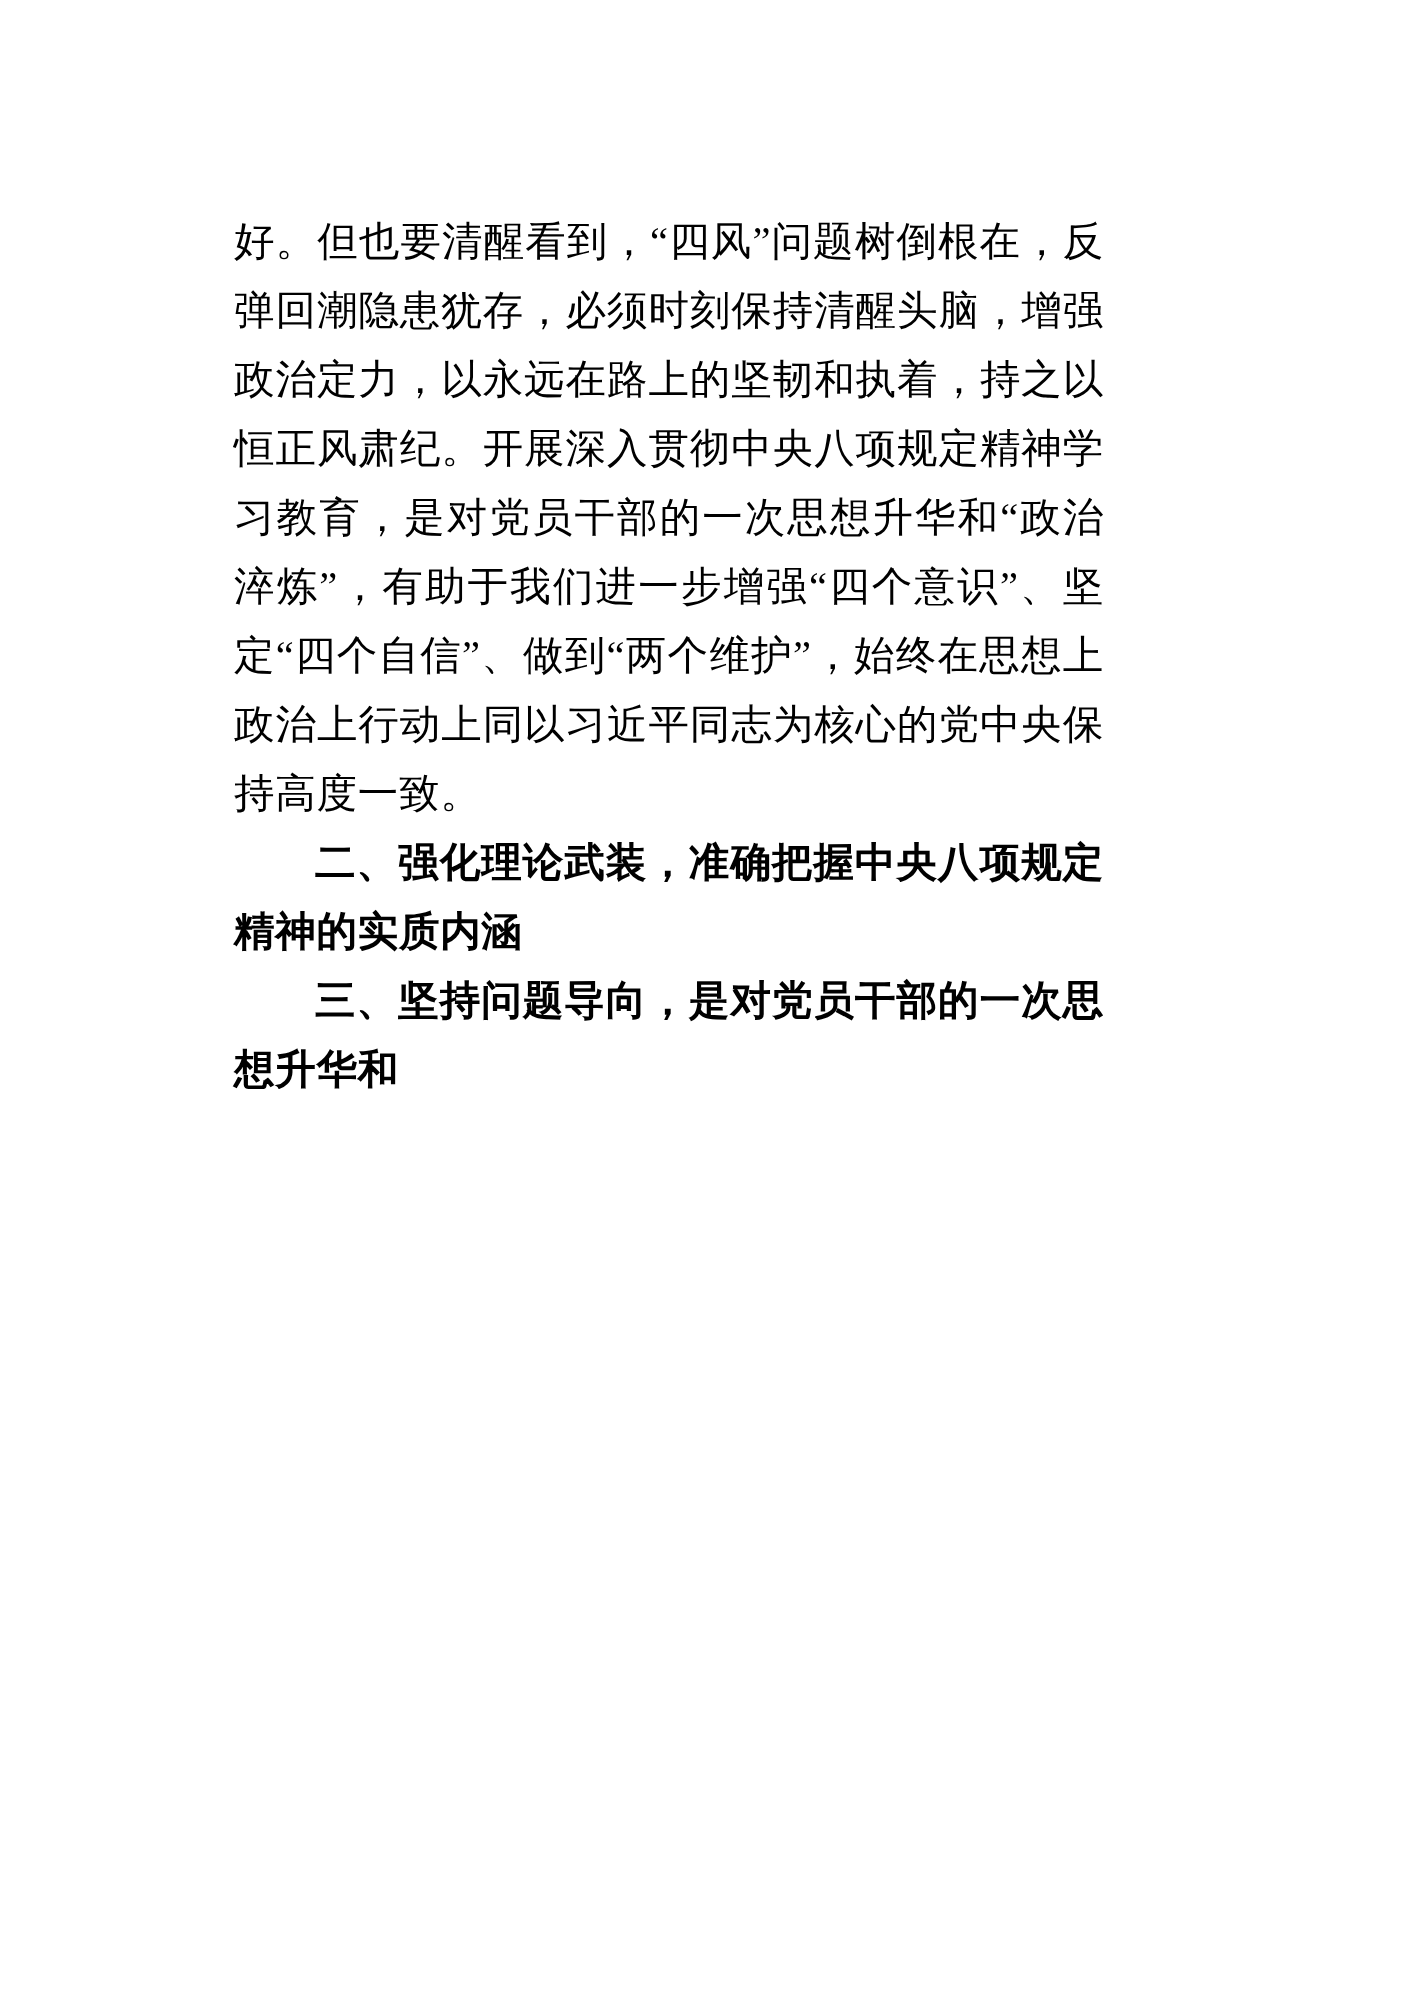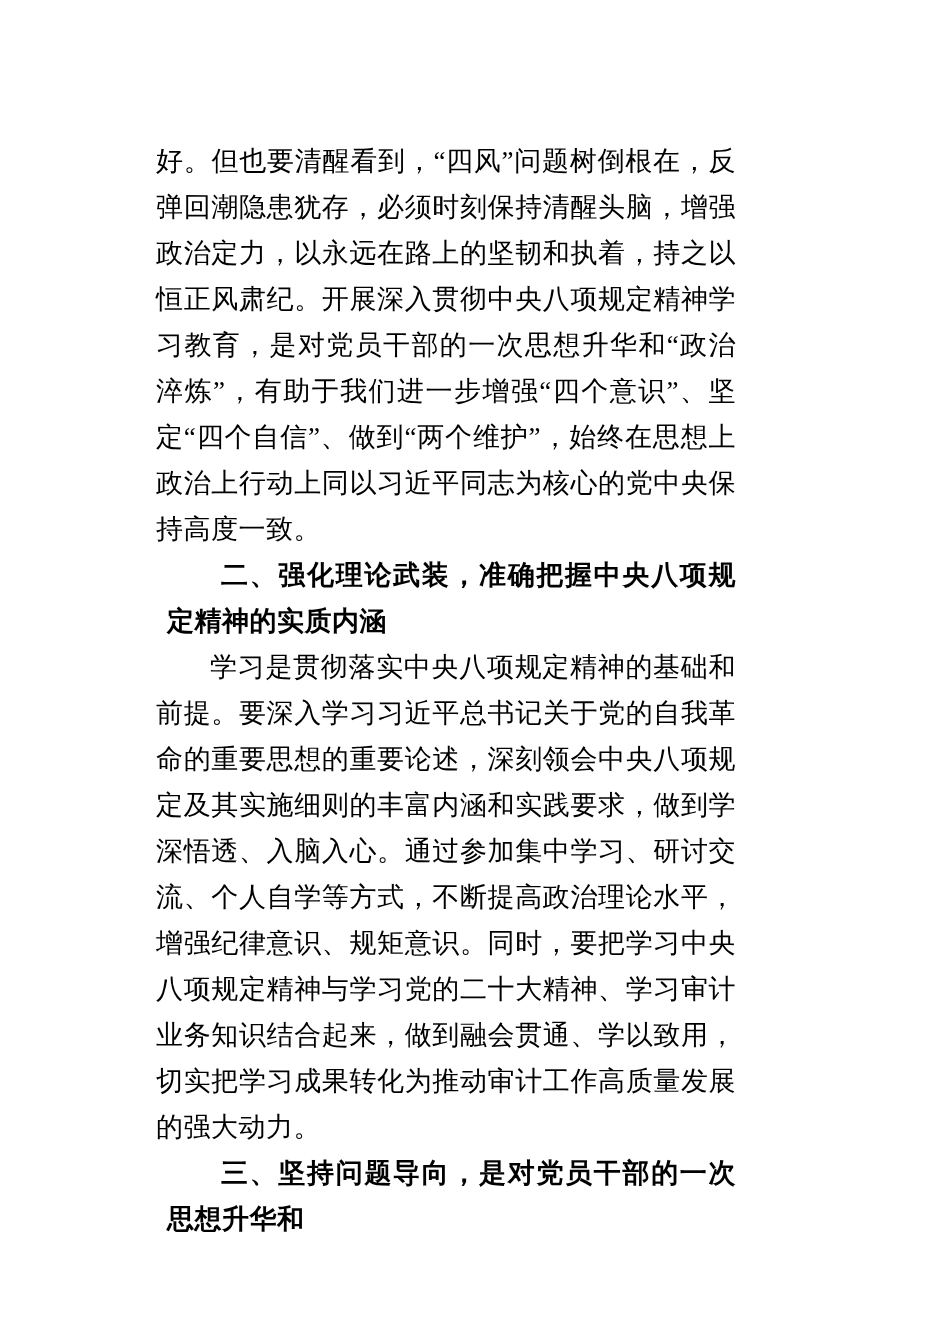--- a/index.html
+++ b/index.html
@@ -34,26 +34,24 @@
     font-weight: 400;
   }
   p.para.no-indent {
     text-indent: 0;
   }
   p.heading {
     text-indent: 2em;
     font-weight: 700;
     font-family: "Liberation Sans", "DejaVu Sans", sans-serif;
     color: #000000;
-    margin-left: 11px;
   }
 </style>
 </head>
 <body>
 
 <div class="page">
   <div class="doc-body">
     <p class="para no-indent">好。但也要清醒看到，“四风”问题树倒根在，反弹回潮隐患犹存，必须时刻保持清醒头脑，增强政治定力，以永远在路上的坚韧和执着，持之以恒正风肃纪。开展深入贯彻中央八项规定精神学习教育，是对党员干部的一次思想升华和“政治淬炼”，有助于我们进一步增强“四个意识”、坚定“四个自信”、做到“两个维护”，始终在思想上政治上行动上同以习近平同志为核心的党中央保持高度一致。</p>
     <p class="heading">二、强化理论武装，准确把握中央八项规定精神的实质内涵</p>
-    <p class="para">学习是贯彻落实中央八项规定精神的基础和前提。要深入学习习近平总书记关于党的自我革命的重要思想的重要论述，深刻领会中央八项规定及其实施细则的丰富内涵和实践要求，做到学深悟透、入脑入心。通过参加集中学习、研讨交流、个人自学等方式，不断提高政治理论水平，增强纪律意识、规矩意识。同时，要把学习中央八项规定精神与学习党的二十大精神、学习审计业务知识结合起来，做到融会贯通、学以致用，切实把学习成果转化为推动审计工作高质量发展的强大动力。</p>
     <p class="heading">三、坚持问题导向，是对党员干部的一次思想升华和</p>
   </div>
 </div>
 
 </body></html>

